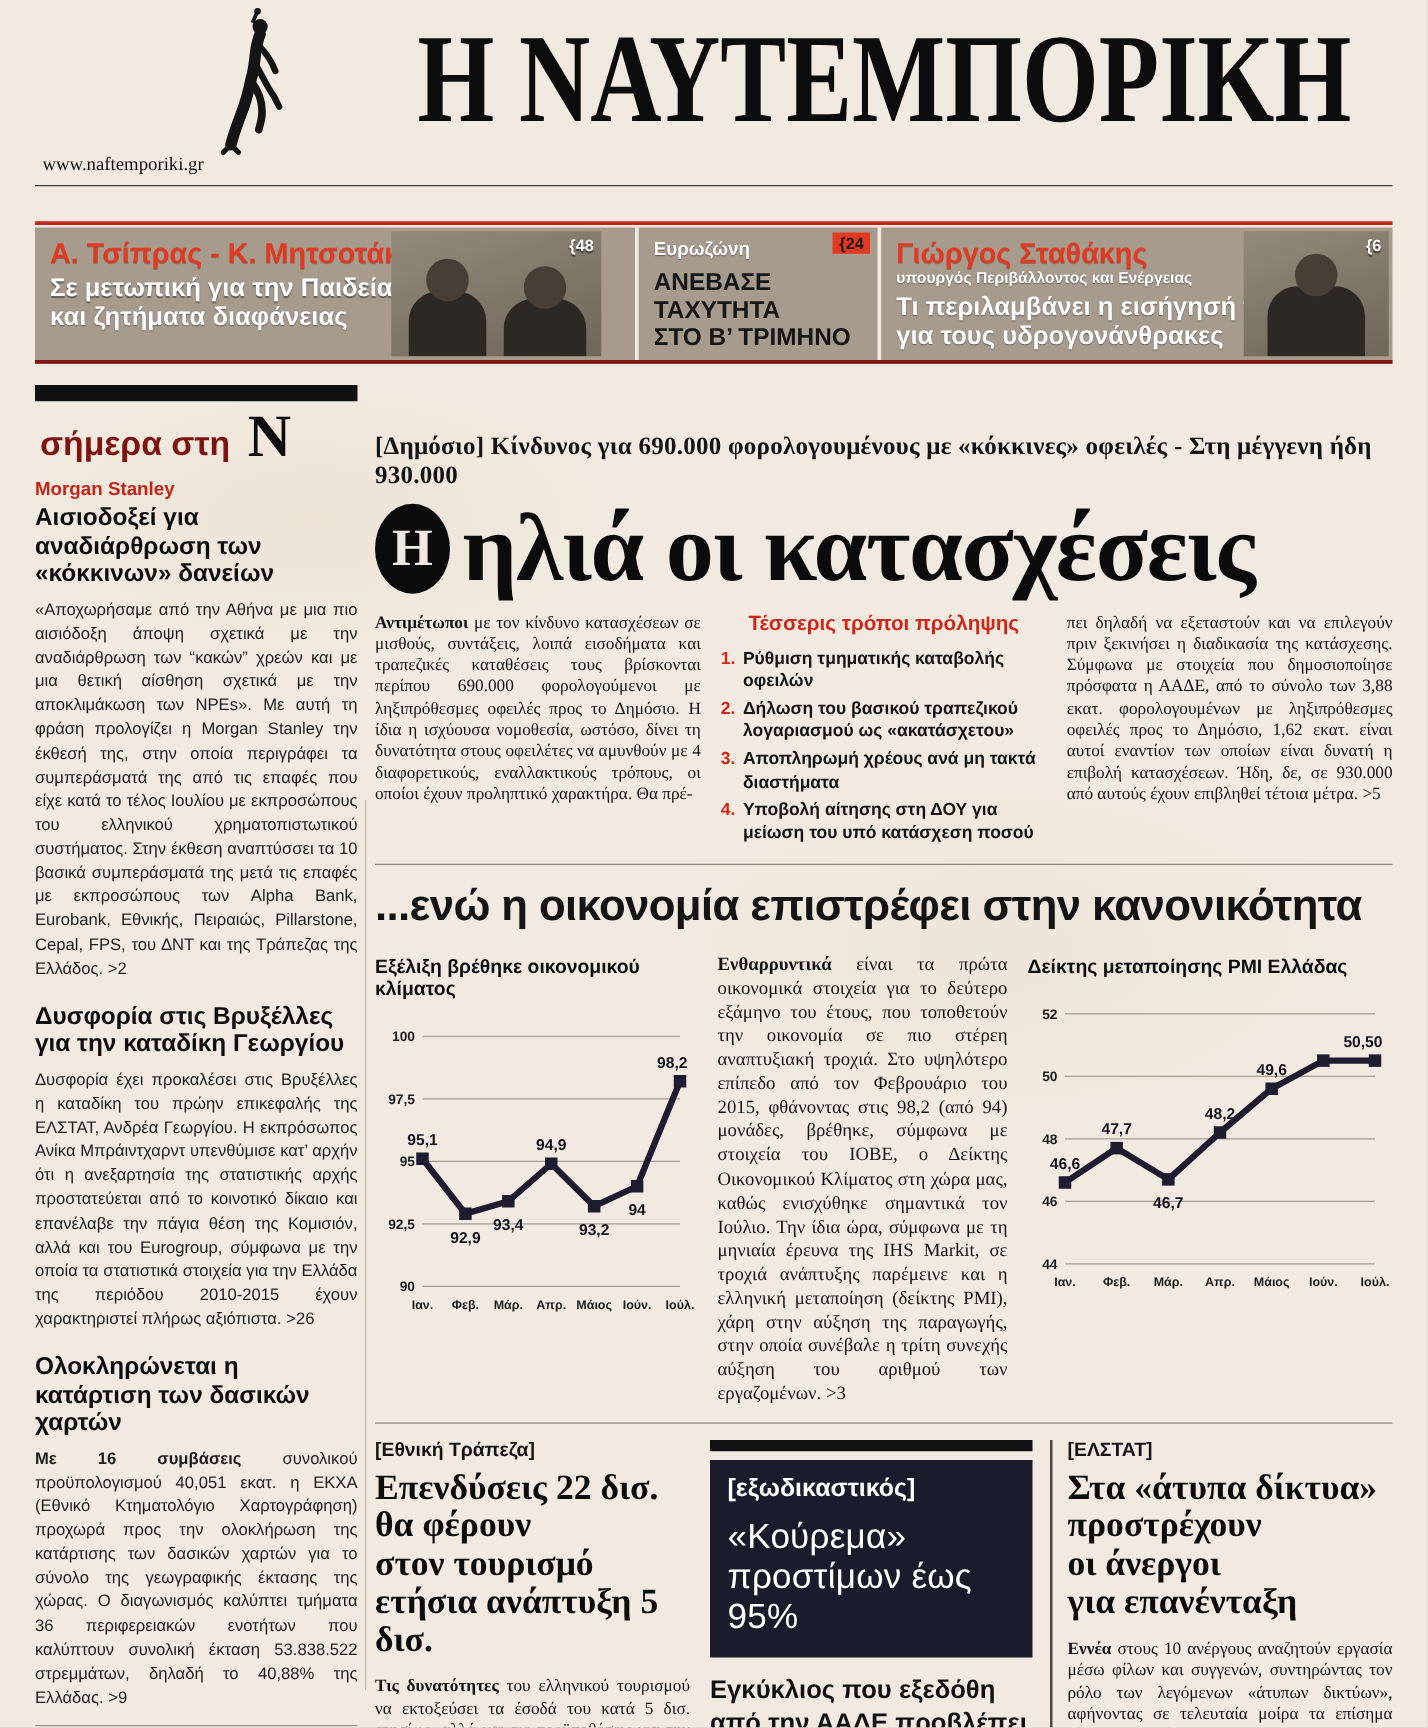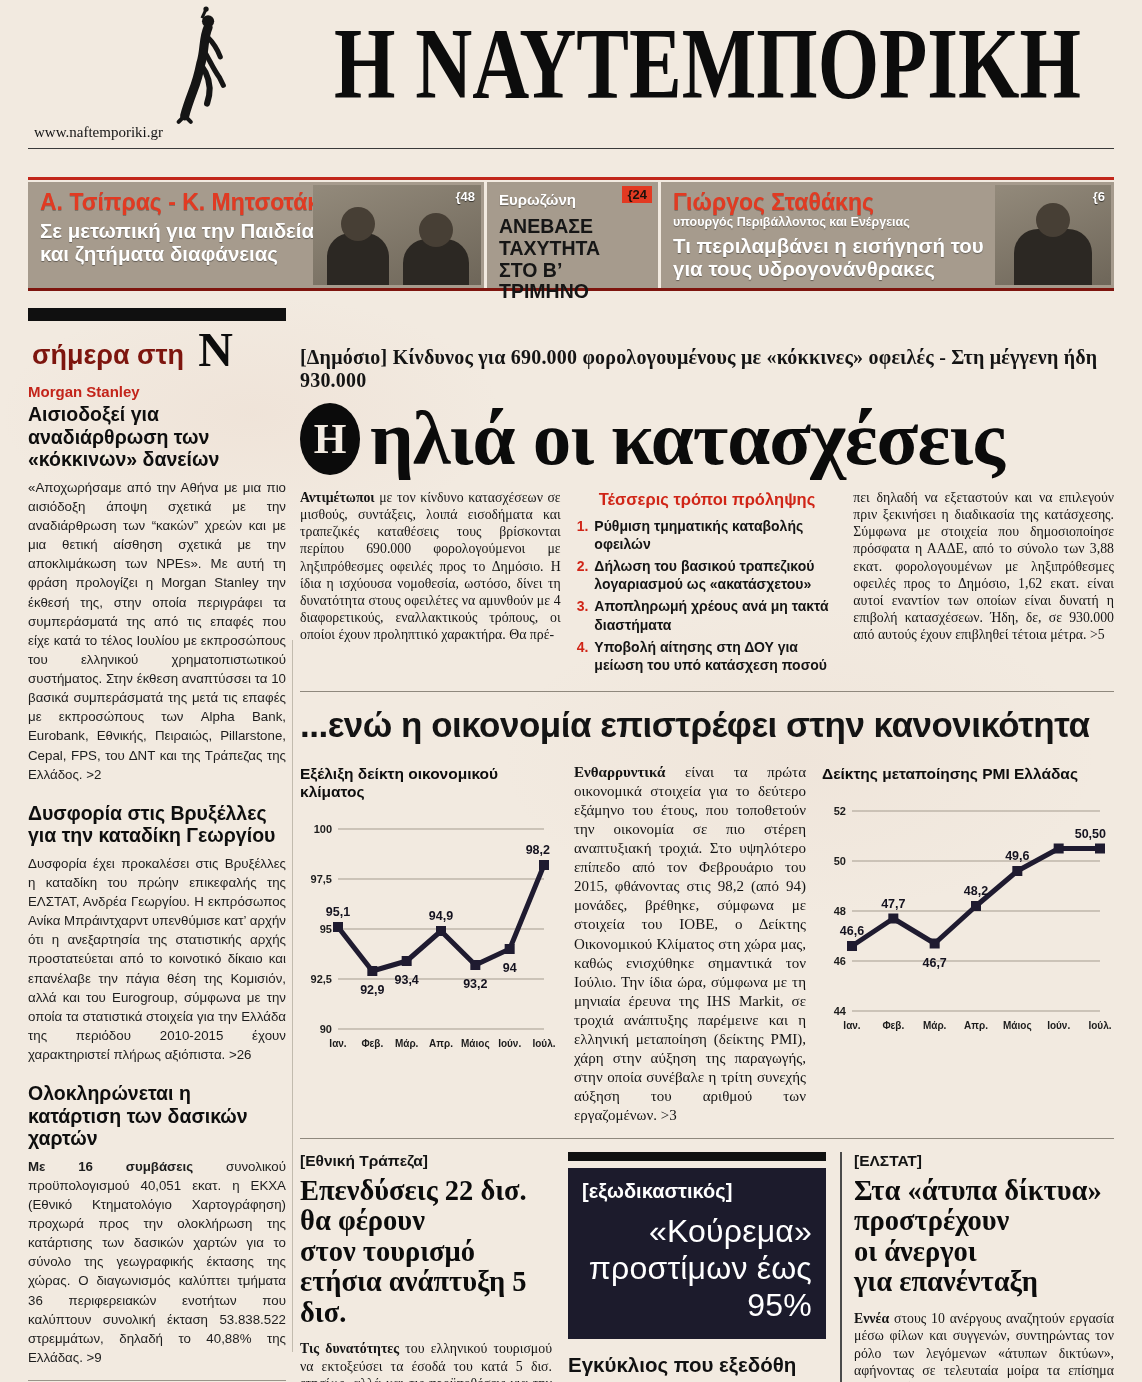--- a/index.html
+++ b/index.html
@@ -24,21 +24,21 @@
   #date-center{position:absolute;left:280px;width:560px;top:3px;text-align:center;font-weight:bold;letter-spacing:3px;font-size:13.5px;}
   #date-right{position:absolute;right:4px;top:2px;font-family:"Liberation Serif",serif;font-weight:bold;}
   #rule-red{position:absolute;left:28px;right:28px;top:177px;height:3px;background:#c2271b;}
 
   
   #strip{position:absolute;left:28px;right:28px;top:182px;height:106px;background:#a69b8d;
          border-bottom:3px solid #7e150e;display:flex;}
   .panel{position:relative;height:100%;box-sizing:border-box;padding:8px 12px;}
   .panel+.panel{border-left:3px solid #f2eae0;}
   #panel-1{width:456px;}
-  #panel-2{width:174px;}
+  #panel-2{width:194px;margin-left:24px;}
   #panel-3{flex:1;}
   .strip-kicker{color:#e23a22;font-weight:bold;font-size:23px;line-height:1.05;text-shadow:0 1px 0 rgba(0,0,0,.25);}
   .strip-sub{color:#fff;font-weight:bold;font-size:12.5px;margin-top:1px;text-shadow:0 1px 1px rgba(0,0,0,.4);}
   .strip-head{color:#fff;font-weight:bold;font-size:20.5px;line-height:1.12;margin-top:6px;text-shadow:0 1px 1px rgba(0,0,0,.4);}
   .strip-head.dark{color:#161616;text-shadow:none;font-size:19.5px;margin-top:8px;}
   .photo{position:absolute;top:3px;bottom:3px;background:linear-gradient(160deg,#938a7b,#6e6659);overflow:hidden;}
   #photo-1{right:3px;width:168px;}
   #photo-3{right:3px;width:116px;}
   .person{position:absolute;bottom:0;background:#2c2823;border-radius:24px 24px 0 0;}
   .person::before{content:"";position:absolute;left:50%;top:-26px;transform:translateX(-50%);
@@ -86,21 +86,21 @@
   #bottom-row{display:flex;margin-top:4px;}
   #bot-left{width:252px;flex:0 0 auto;}
   #bot-mid{width:258px;flex:0 0 auto;margin-left:16px;}
   #bot-right{flex:1 1 auto;margin-left:14px;border-left:2px solid #4a4a4a;padding-left:12px;}
   .bot-kicker{font-weight:bold;font-size:15.5px;margin-bottom:6px;}
   .bot-head{font-family:"Liberation Serif",serif;font-weight:bold;font-size:28.5px;line-height:1.07;color:#0c0c0c;margin-bottom:12px;}
   .bot-body{font-family:"Liberation Serif",serif;font-size:13.8px;line-height:1.26;}
   #mid-topbar{height:9px;background:#111;margin-bottom:7px;}
   #black-box{background:#1c1b2c;color:#fff;padding:12px 14px 16px;}
   #black-box .k{font-weight:bold;font-size:20px;margin-bottom:10px;}
-  #black-box .h{font-size:32px;line-height:1.15;letter-spacing:.2px;text-align:right;}
+  #black-box .h{font-size:28px;line-height:1.15;letter-spacing:.2px;}
   #mid-text{font-weight:bold;font-size:20.5px;line-height:1.32;margin-top:12px;color:#111;}
 
   #v-divider{position:absolute;left:292px;top:640px;bottom:30px;border-left:1px solid #c2bbae;}
   svg text{font-family:"Liberation Sans","DejaVu Sans",sans-serif;}
 </style>
 </head>
 <body>
 
 <div id="page">
 
@@ -205,21 +205,21 @@
           </div>
       </div>
       <div class="lcol jt">πει δηλαδή να εξεταστούν και να επιλεγούν πριν ξεκινήσει η διαδικασία της κατάσχεσης. Σύμφωνα με στοιχεία που δημοσιοποίησε πρόσφατα η ΑΑΔΕ, από το σύνολο των 3,88 εκατ. φορολογουμένων με ληξιπρόθεσμες οφειλές προς το Δημόσιο, 1,62 εκατ. είναι αυτοί εναντίον των οποίων είναι δυνατή η επιβολή κατασχέσεων. Ήδη, δε, σε 930.000 από αυτούς έχουν επιβληθεί τέτοια μέτρα. &gt;5</div>
     </div>
 
     <div class="hr-main"></div>
 
     <div id="econ-head">...ενώ η οικονομία επιστρέφει στην κανονικότητα</div>
     <div id="econ-row">
       <figure class="c1">
-        <div class="chart-title">Εξέλιξη δείκτη οικονομικού κλίματος</div>
+        <div class="chart-title">Εξέλιξη βρέθηκε οικονομικού κλίματος</div>
         <svg width="258" height="248">
             <line x1="38" y1="224" x2="244" y2="224" stroke="#a59c8f" stroke-width="1"></line>
             <text x="32" y="228" text-anchor="end" font-size="11" font-weight="bold" fill="#1c1c1c">90</text>
             <line x1="38" y1="174" x2="244" y2="174" stroke="#a59c8f" stroke-width="1"></line>
             <text x="32" y="178" text-anchor="end" font-size="11" font-weight="bold" fill="#1c1c1c">92,5</text>
             <line x1="38" y1="124" x2="244" y2="124" stroke="#a59c8f" stroke-width="1"></line>
             <text x="32" y="128" text-anchor="end" font-size="11" font-weight="bold" fill="#1c1c1c">95</text>
             <line x1="38" y1="74" x2="244" y2="74" stroke="#a59c8f" stroke-width="1"></line>
             <text x="32" y="78" text-anchor="end" font-size="11" font-weight="bold" fill="#1c1c1c">97,5</text>
             <line x1="38" y1="24" x2="244" y2="24" stroke="#a59c8f" stroke-width="1"></line>

